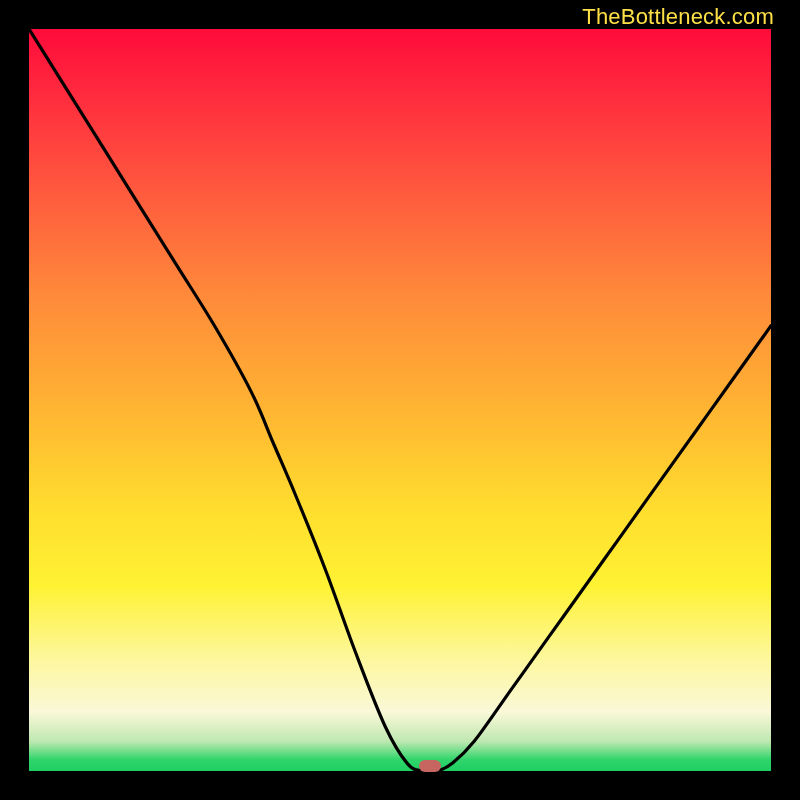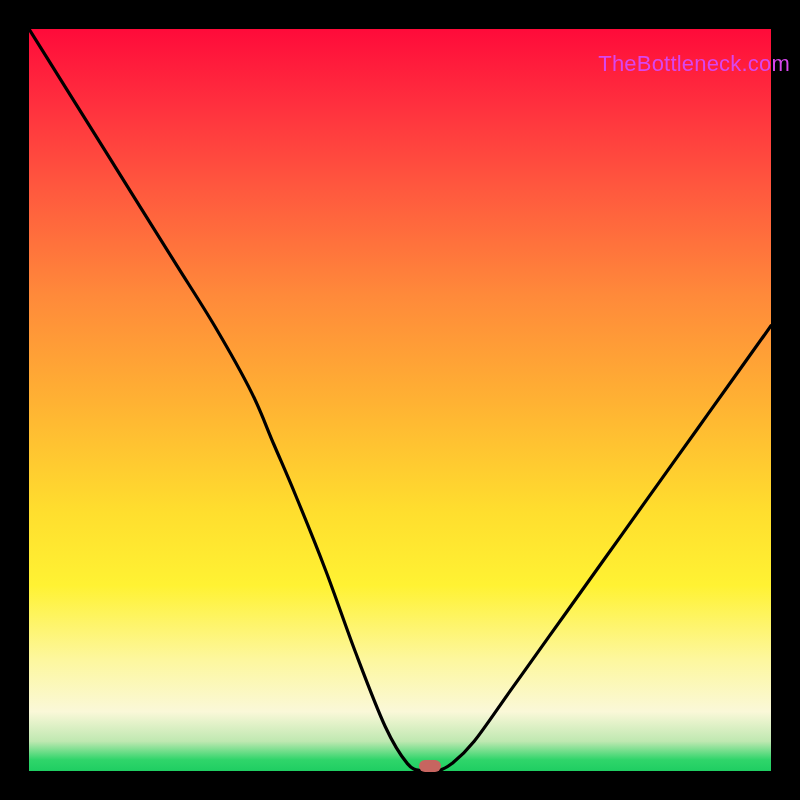--- a/index.html
+++ b/index.html
@@ -38,26 +38,25 @@
       #fdf79e 85%,
       #faf8d8 92%,
       #bfe8b1 96%,
       #2fd56a 98.5%,
       #1fce62 100%
     );
   }
   .watermark {
     position: absolute;
     top: 4px;
-    right: 10px;
-    color: #d946ef;
+    right: 26px;
+    color: #fde047;
     font-size: 22px;
     font-weight: 500;
     letter-spacing: 0.2px;
-    margin-top: 47px;
   }
   svg.curve {
     position: absolute;
     left: 0;
     top: 0;
     width: 742px;
     height: 742px;
   }
   .marker {
     position: absolute;

